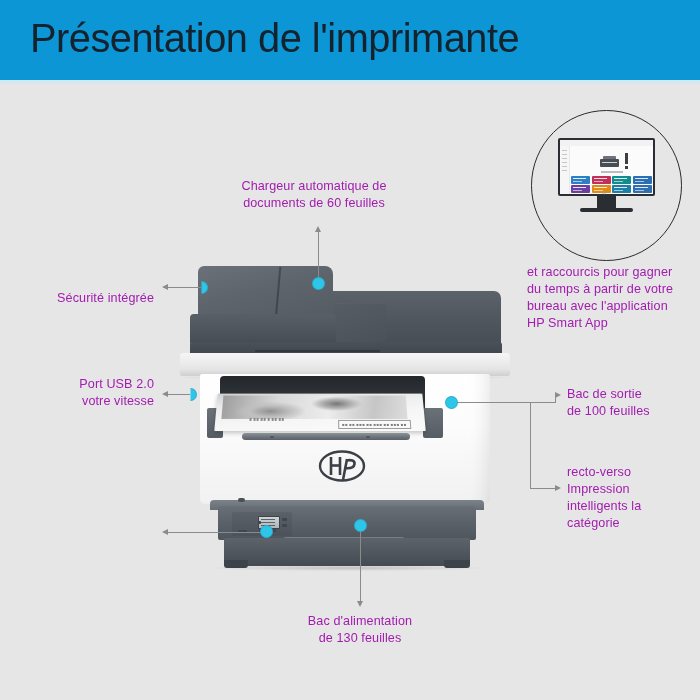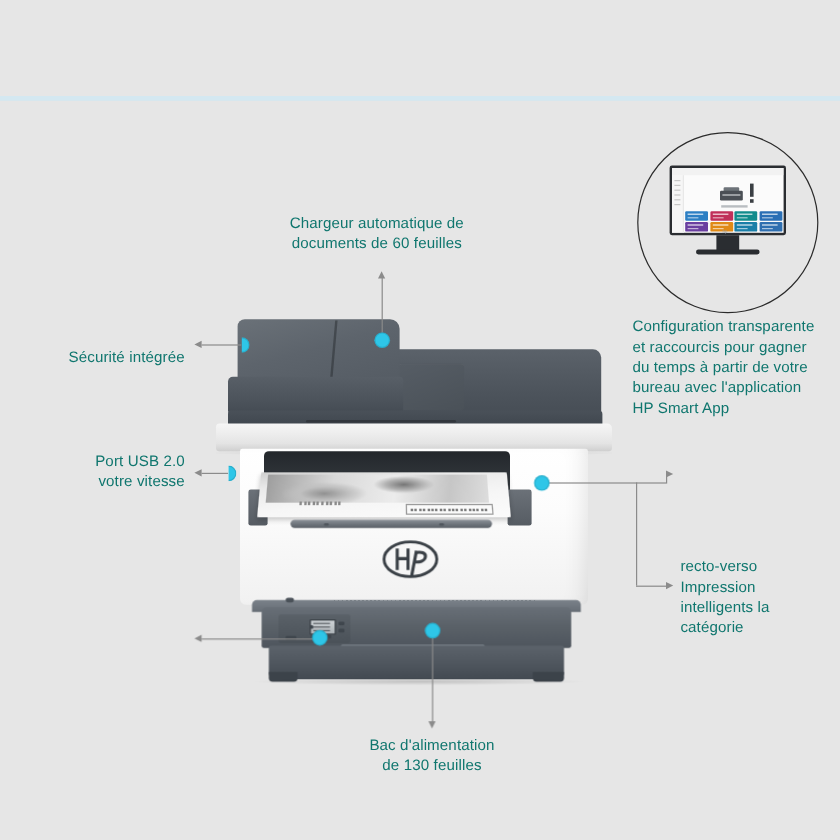--- a/index.html
+++ b/index.html
@@ -26,21 +26,21 @@
     transform:scaleX(0.97);transform-origin:left center;
   }
   .banner-underline{
     position:absolute;left:0;top:80px;width:700px;height:4px;
     background:#d4e8f1;
   }
 
   
   .callout{
     position:absolute;
-    color:#0f766e;
+    color:#a21caf;
     font-size:12.6px;
     line-height:17px;
     letter-spacing:0.1px;
   }
   .callout.right{text-align:right;}
   .callout.left{text-align:left;}
   .callout.center{text-align:center;}
 
   
   .lead{position:absolute;background:#8b8b8b;}
@@ -313,20 +313,23 @@
   .shelf-shadow{
     position:absolute;left:0px;top:117px;width:330px;height:5px;
     background:radial-gradient(ellipse at center, rgba(0,0,0,0.18) 0%, rgba(0,0,0,0) 75%);
   }
 </style>
 </head>
 <body>
 
 <div id="stage">
 
+  <div class="banner">
+    <div class="banner-title">Présentation de l'imprimante</div>
+  </div>
   <div class="banner-underline"></div>
 
   <div class="inset-circle">
     <div class="mon-frame">
       <div class="mon-screen">
         <div class="mon-topbar"></div>
         <div class="mon-sidebar">
           <div class="mon-sb-line" style="top:4px"></div>
           <div class="mon-sb-line" style="top:8px"></div>
           <div class="mon-sb-line" style="top:12px"></div>
@@ -465,27 +468,30 @@
   </div>
   <div class="lead h" style="left:168px;top:394px;width:22px;"></div>
   <div class="arrow left" style="left:162px;top:390.5px;"></div>
   <div class="dot half" style="left:184px;top:388px;"></div>
 
   <div class="lead h" style="left:168px;top:532px;width:98px;"></div>
   <div class="arrow left" style="left:162px;top:528.5px;"></div>
   <div class="dot" style="left:260px;top:525px;"></div>
 
   <div class="callout left" style="left:527px;top:264px;width:170px;">
-    <div>Configuration transparente</div>
     <div>et raccourcis pour gagner</div>
     <div>du temps à partir de votre</div>
     <div>bureau avec l'application</div>
     <div>HP Smart App</div>
   </div>
 
+  <div class="callout left" style="left:567px;top:386px;width:130px;">
+    <div>Bac de sortie</div>
+    <div>de 100 feuilles</div>
+  </div>
   <div class="lead h" style="left:451px;top:402px;width:104px;"></div>
   <div class="lead v" style="left:555px;top:395px;height:8px;"></div>
   <div class="arrow right" style="left:555px;top:391.5px;"></div>
   <div class="dot" style="left:445px;top:396px;"></div>
 
   <div class="callout left" style="left:567px;top:464px;width:130px;">
     <div>recto-verso</div>
     <div>Impression</div>
     <div>intelligents la</div>
     <div>catégorie</div>

